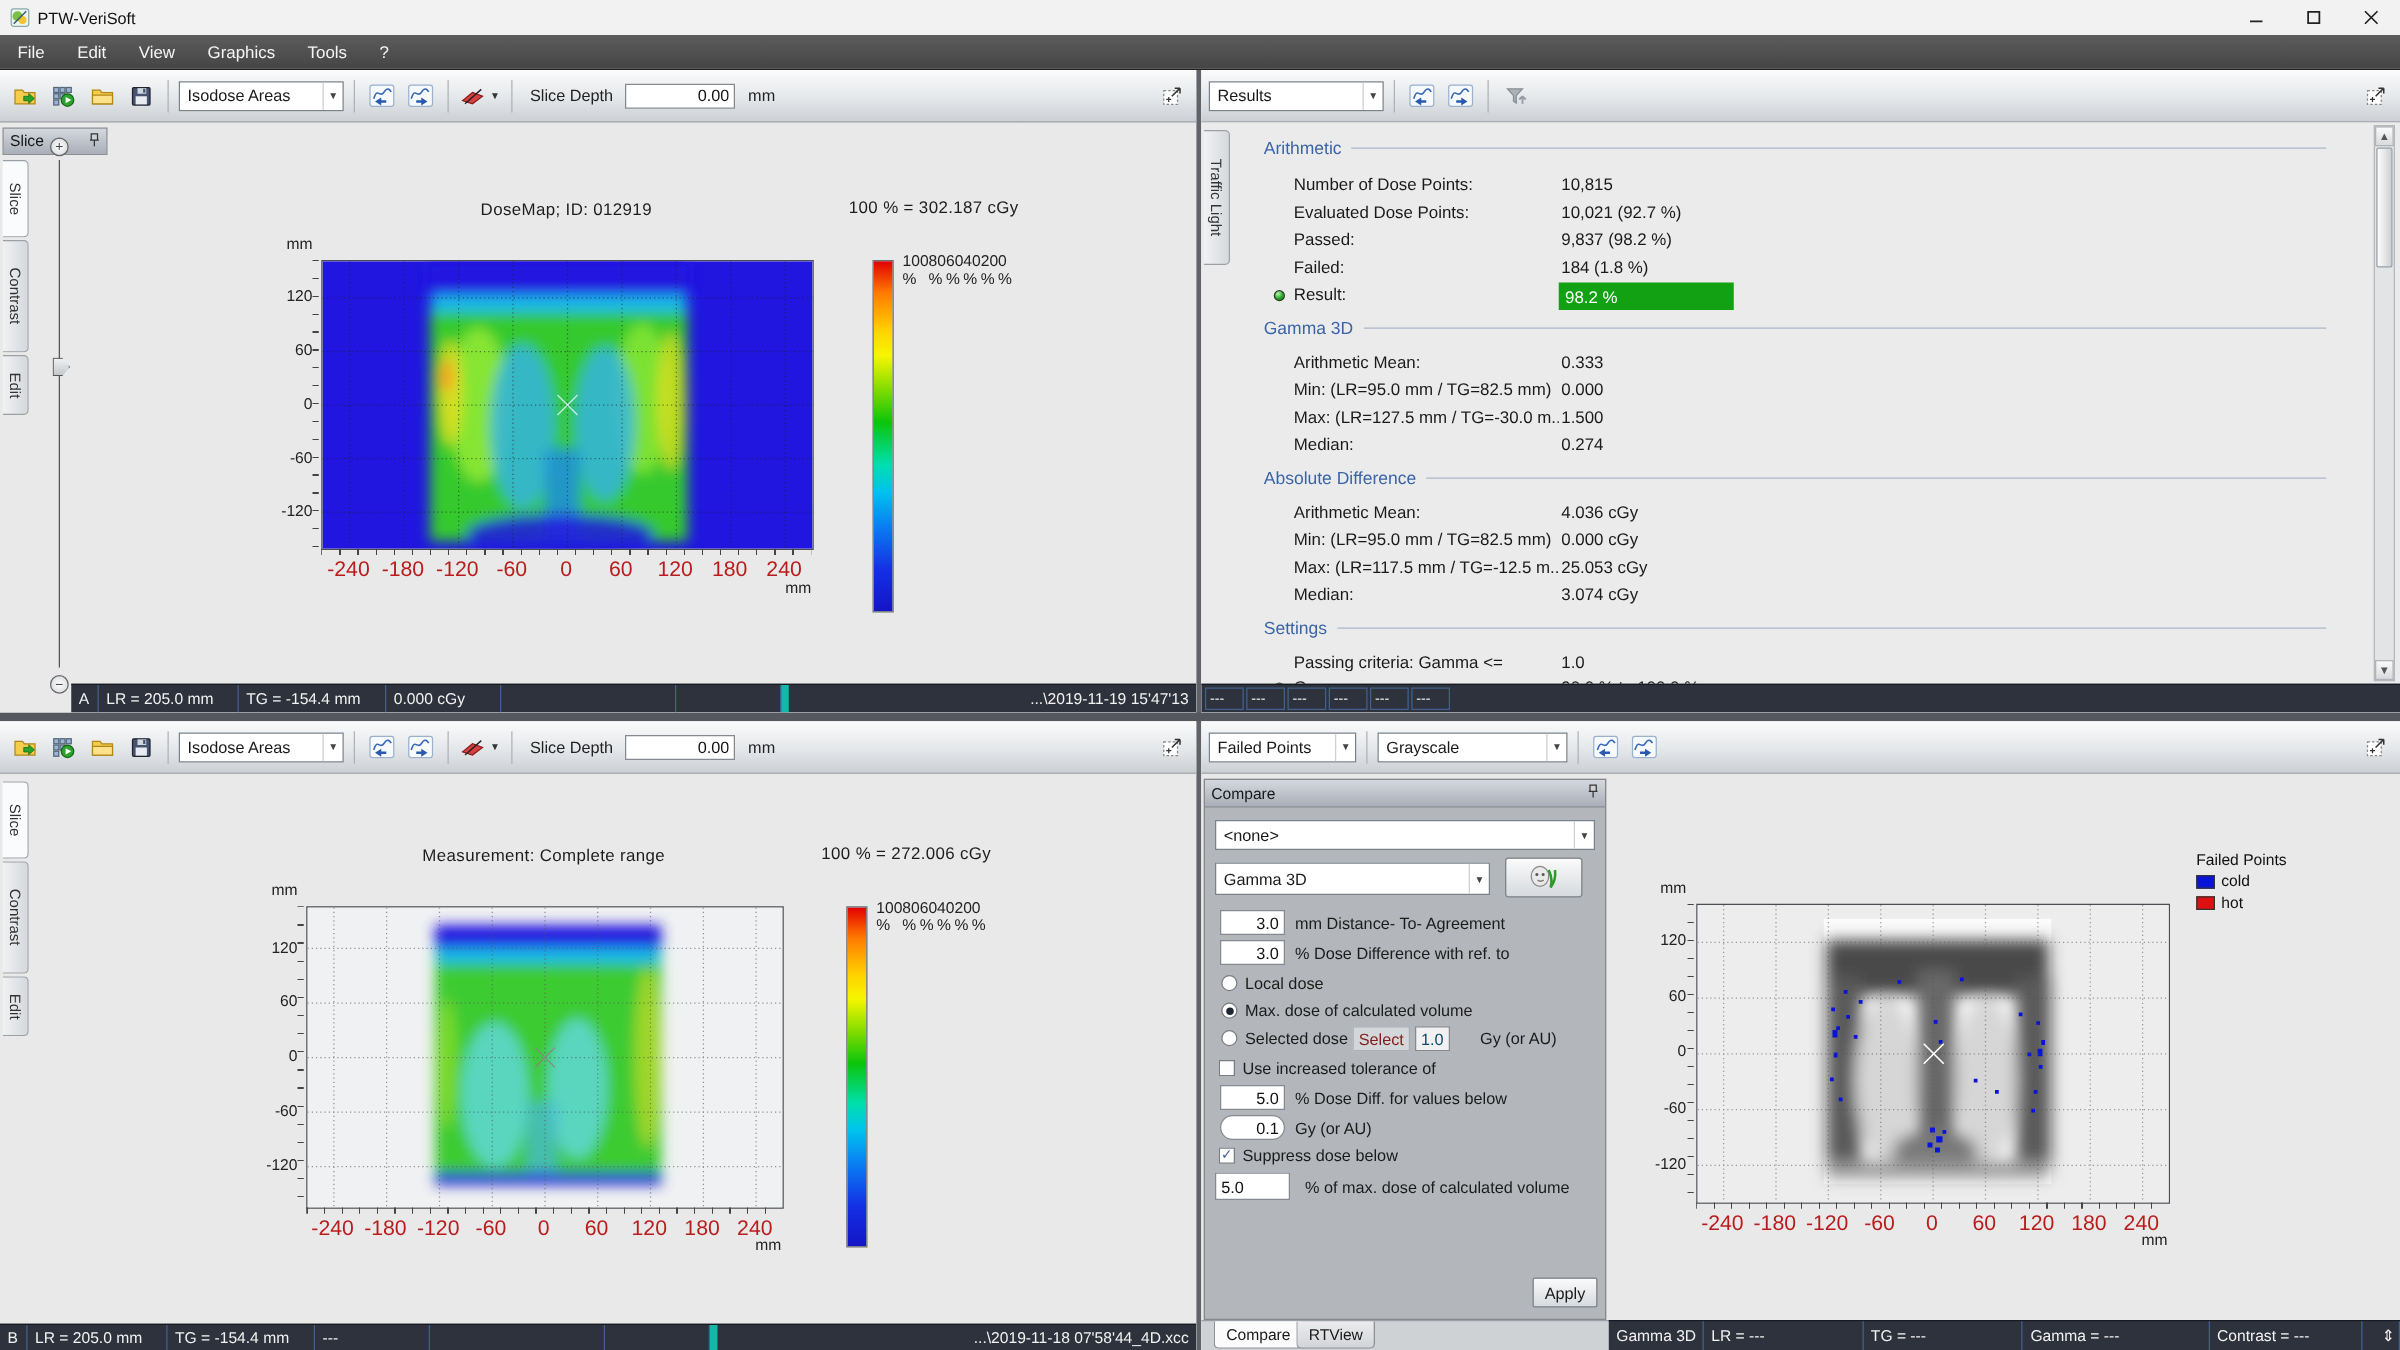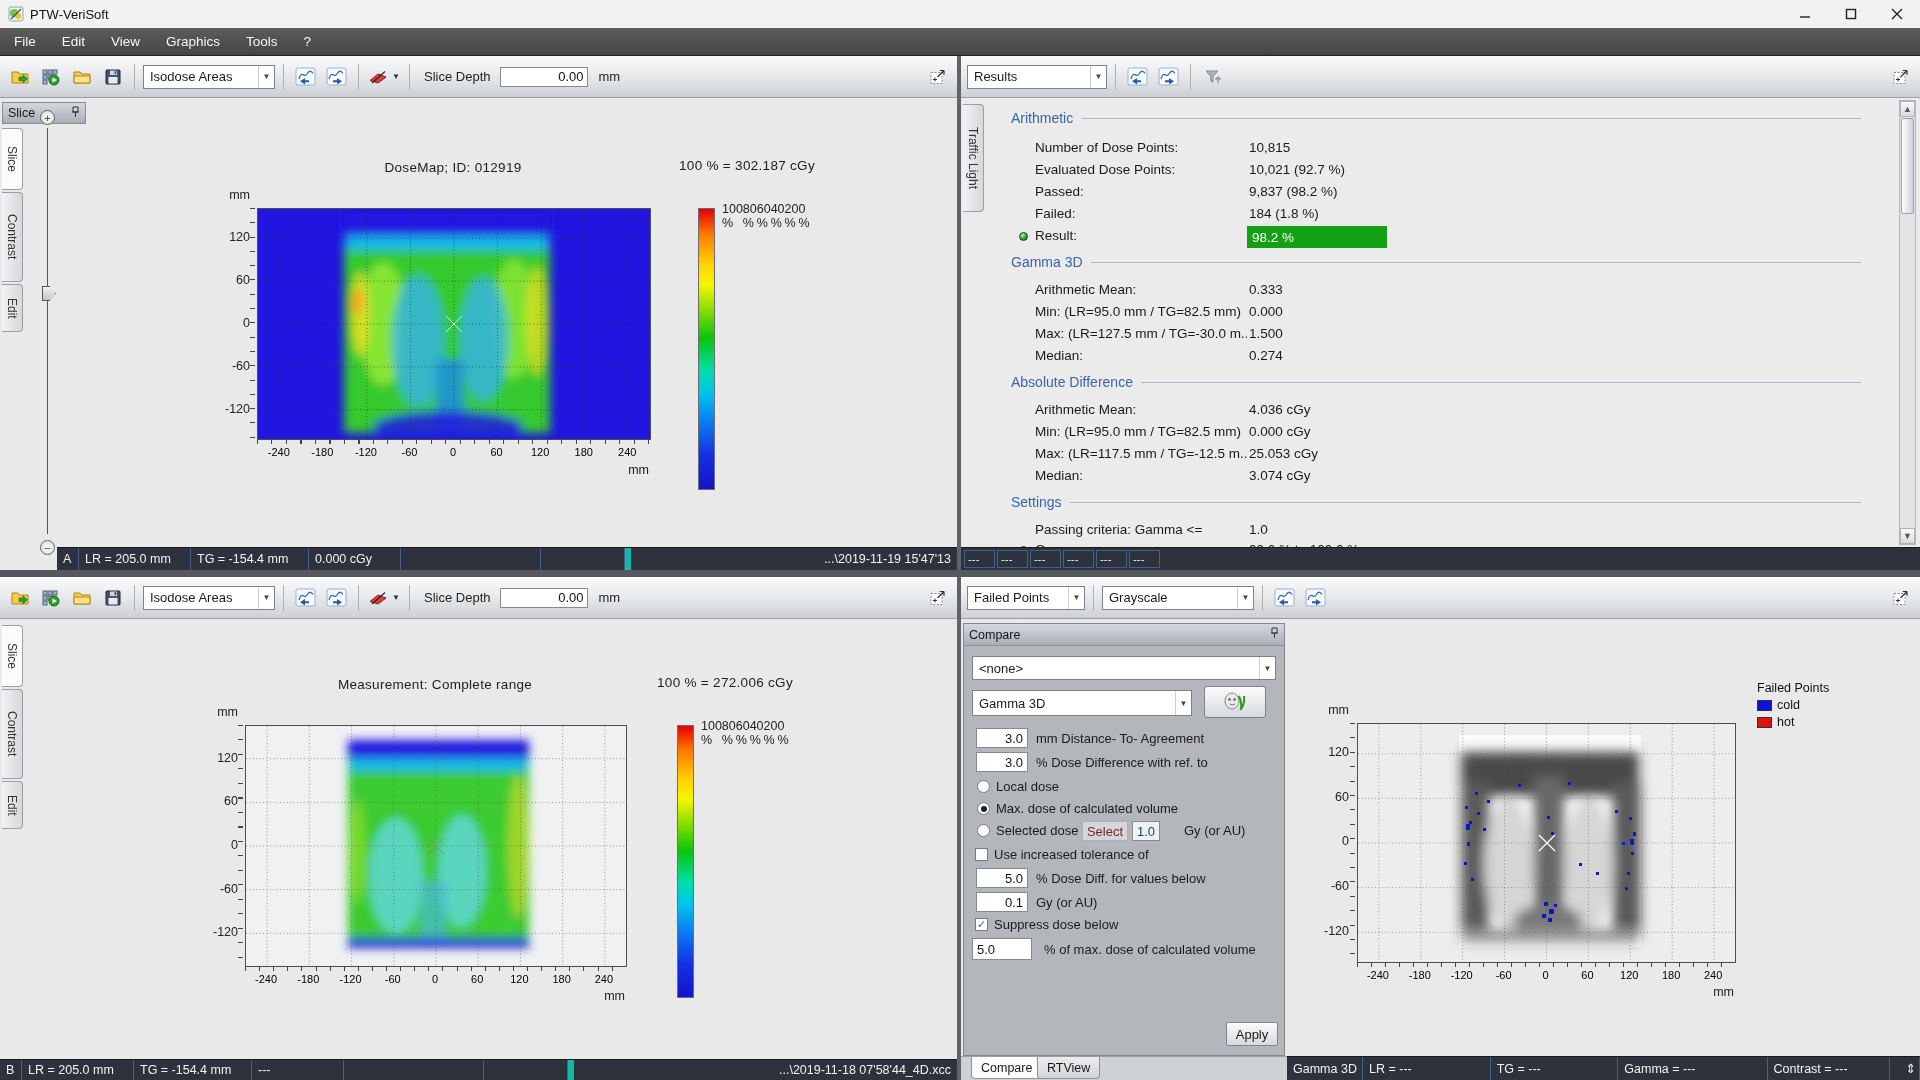--- a/index.html
+++ b/index.html
@@ -47,21 +47,21 @@
   .greencell{position:absolute;color:#fff;font-size:13.5px;display:flex;align-items:center;padding-left:5px;box-sizing:border-box}
   
   .scroll{position:absolute;width:17px;background:#e2e4e6;border:1px solid #b4b8bc;box-sizing:border-box}
   .scroll .arr{position:absolute;left:0;width:15px;height:16px;display:flex;align-items:center;justify-content:center;font-size:9px;color:#555;background:linear-gradient(#fafafa,#d8dadd);border:1px solid #b0b4b8;box-sizing:border-box}
   .scroll .thumb{position:absolute;left:1px;width:13px;background:linear-gradient(90deg,#fdfdfd,#cdd1d5);border:1px solid #9aa0a6;border-radius:2px;box-sizing:border-box}
   
   .map-title{position:absolute;font-size:13.5px;color:#1d1d1d;text-align:center;letter-spacing:.3px}
   .unit{position:absolute;font-size:12.5px;color:#222}
   .plot{position:absolute;border:1px solid #4a4e53;box-sizing:content-box}
   .plot svg{display:block}
-  .xticks{position:absolute;display:flex;font-size:11px;color:#000000}
+  .xticks{position:absolute;display:flex;font-size:17px;color:#b91c1c}
   .xticks span{flex:1;text-align:center}
   .yticks{position:absolute;display:flex;flex-direction:column;font-size:12.5px;color:#222}
   .yticks span{flex:1;display:flex;align-items:center;justify-content:flex-end}
   .cbarlbls{position:absolute;display:flex;flex-direction:row;justify-content:space-between;font-size:12.5px;color:#222}
   .cbar{position:absolute;width:17px;border:1px solid #6a6e73;box-sizing:border-box;
     background:linear-gradient(#e40000 0%,#ff7a00 9%,#ffd300 20%,#f6f600 27%,#8ade00 36%,#0cc40c 46%,#00dfae 58%,#00c2ef 66%,#0a7cf2 76%,#1430e4 88%,#1414c6 100%)}
   .mticksx{position:absolute;height:5px}
   .mticksy{position:absolute;width:5px}
   .legend{position:absolute;font-size:12.5px;color:#111}
   .legend .lrow{display:flex;align-items:center;gap:5px;margin-top:3px}
@@ -691,21 +691,21 @@
     <span class="radio" style="left:13px;top:200px"></span>
     <span class="cmp-lbl" style="left:32px;top:199px">Selected dose</span>
     <div class="btn disabled" style="position:absolute;left:118px;top:197px;width:46px;height:20px">Select</div>
     <input class="field" style="position: absolute; left: 168px; top: 197px; width: 28px; background: rgb(241, 241, 241); color: #0c4a6e;" readonly="" value="1.00">
     <span class="cmp-lbl" style="left:220px;top:199px">Gy (or AU)</span>
 
     <span class="check" style="left:11px;top:224px"></span>
     <span class="cmp-lbl" style="left:30px;top:223px">Use increased tolerance of</span>
     <input class="field" style="position: absolute; left: 12px; top: 244px; width: 52px;" readonly="" value="5.0">
     <span class="cmp-lbl" style="left:72px;top:247px">% Dose Diff. for values below</span>
-    <input class="field" style="position: absolute; left: 12px; top: 268px; width: 52px;" readonly="" value="0.1">
+    <input class="field" style="position: absolute; left: 12px; top: 268px; width: 52px; border-radius: 10px;" readonly="" value="0.1">
     <span class="cmp-lbl" style="left:72px;top:271px">Gy (or AU)</span>
 
     <span class="check" style="left:11px;top:294px">✓</span>
     <span class="cmp-lbl" style="left:30px;top:293px">Suppress dose below</span>
     <input class="field" style="position: absolute; left: 8px; top: 314px; width: 60px; height: 22px; text-align: left;" readonly="" value="5.0">
     <span class="cmp-lbl" style="left:80px;top:318px">% of max. dose of calculated volume</span>
 
     <div class="btn" style="position:absolute;left:262px;top:398px;width:52px;height:24px;border-radius:2px">Apply</div>
   </div>
 

